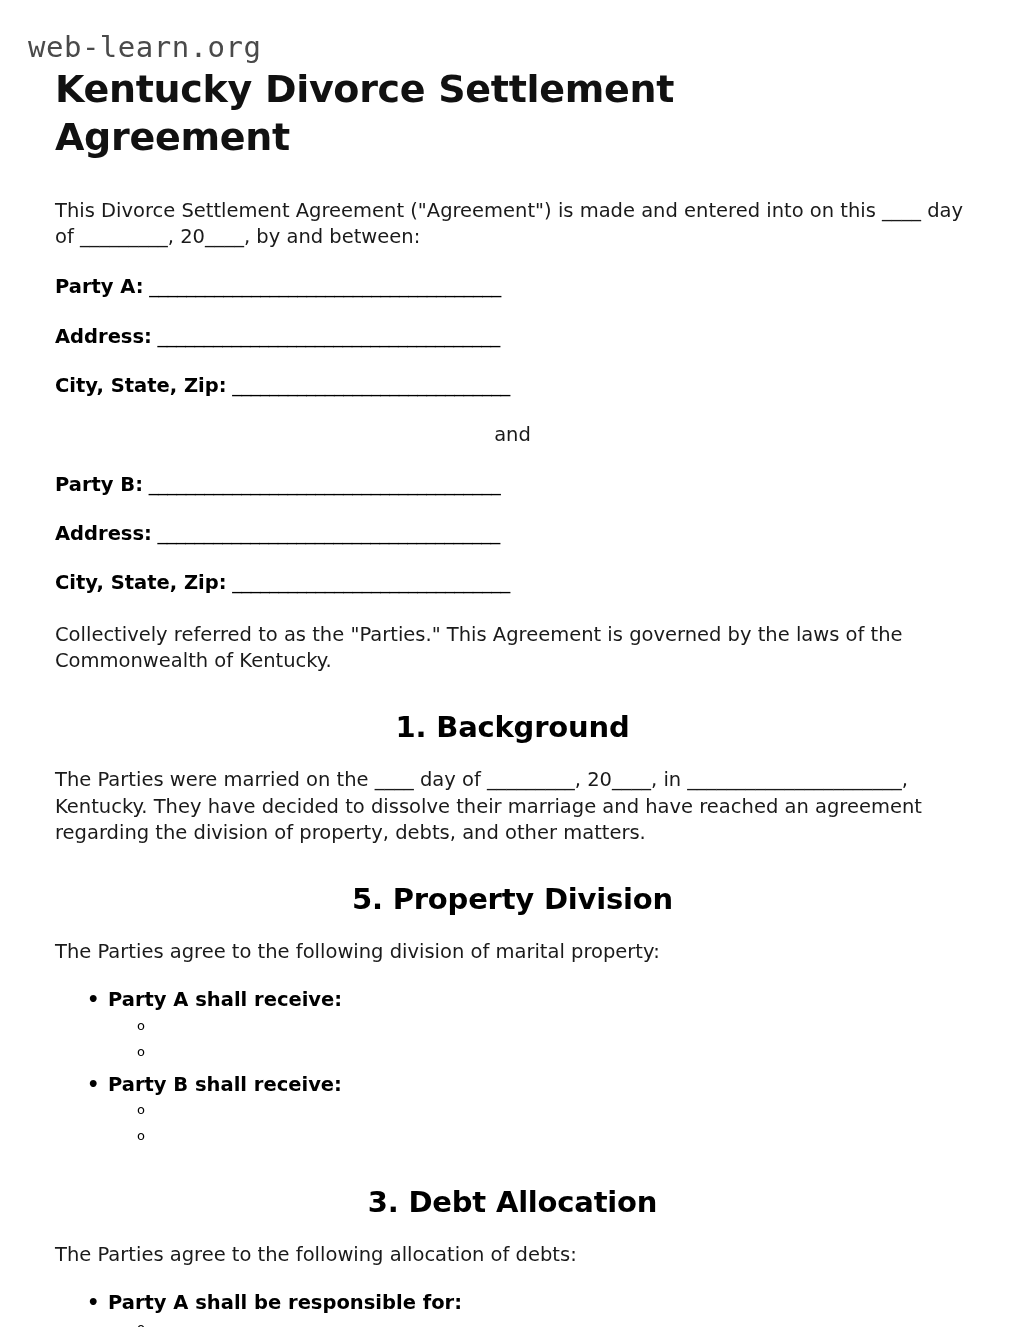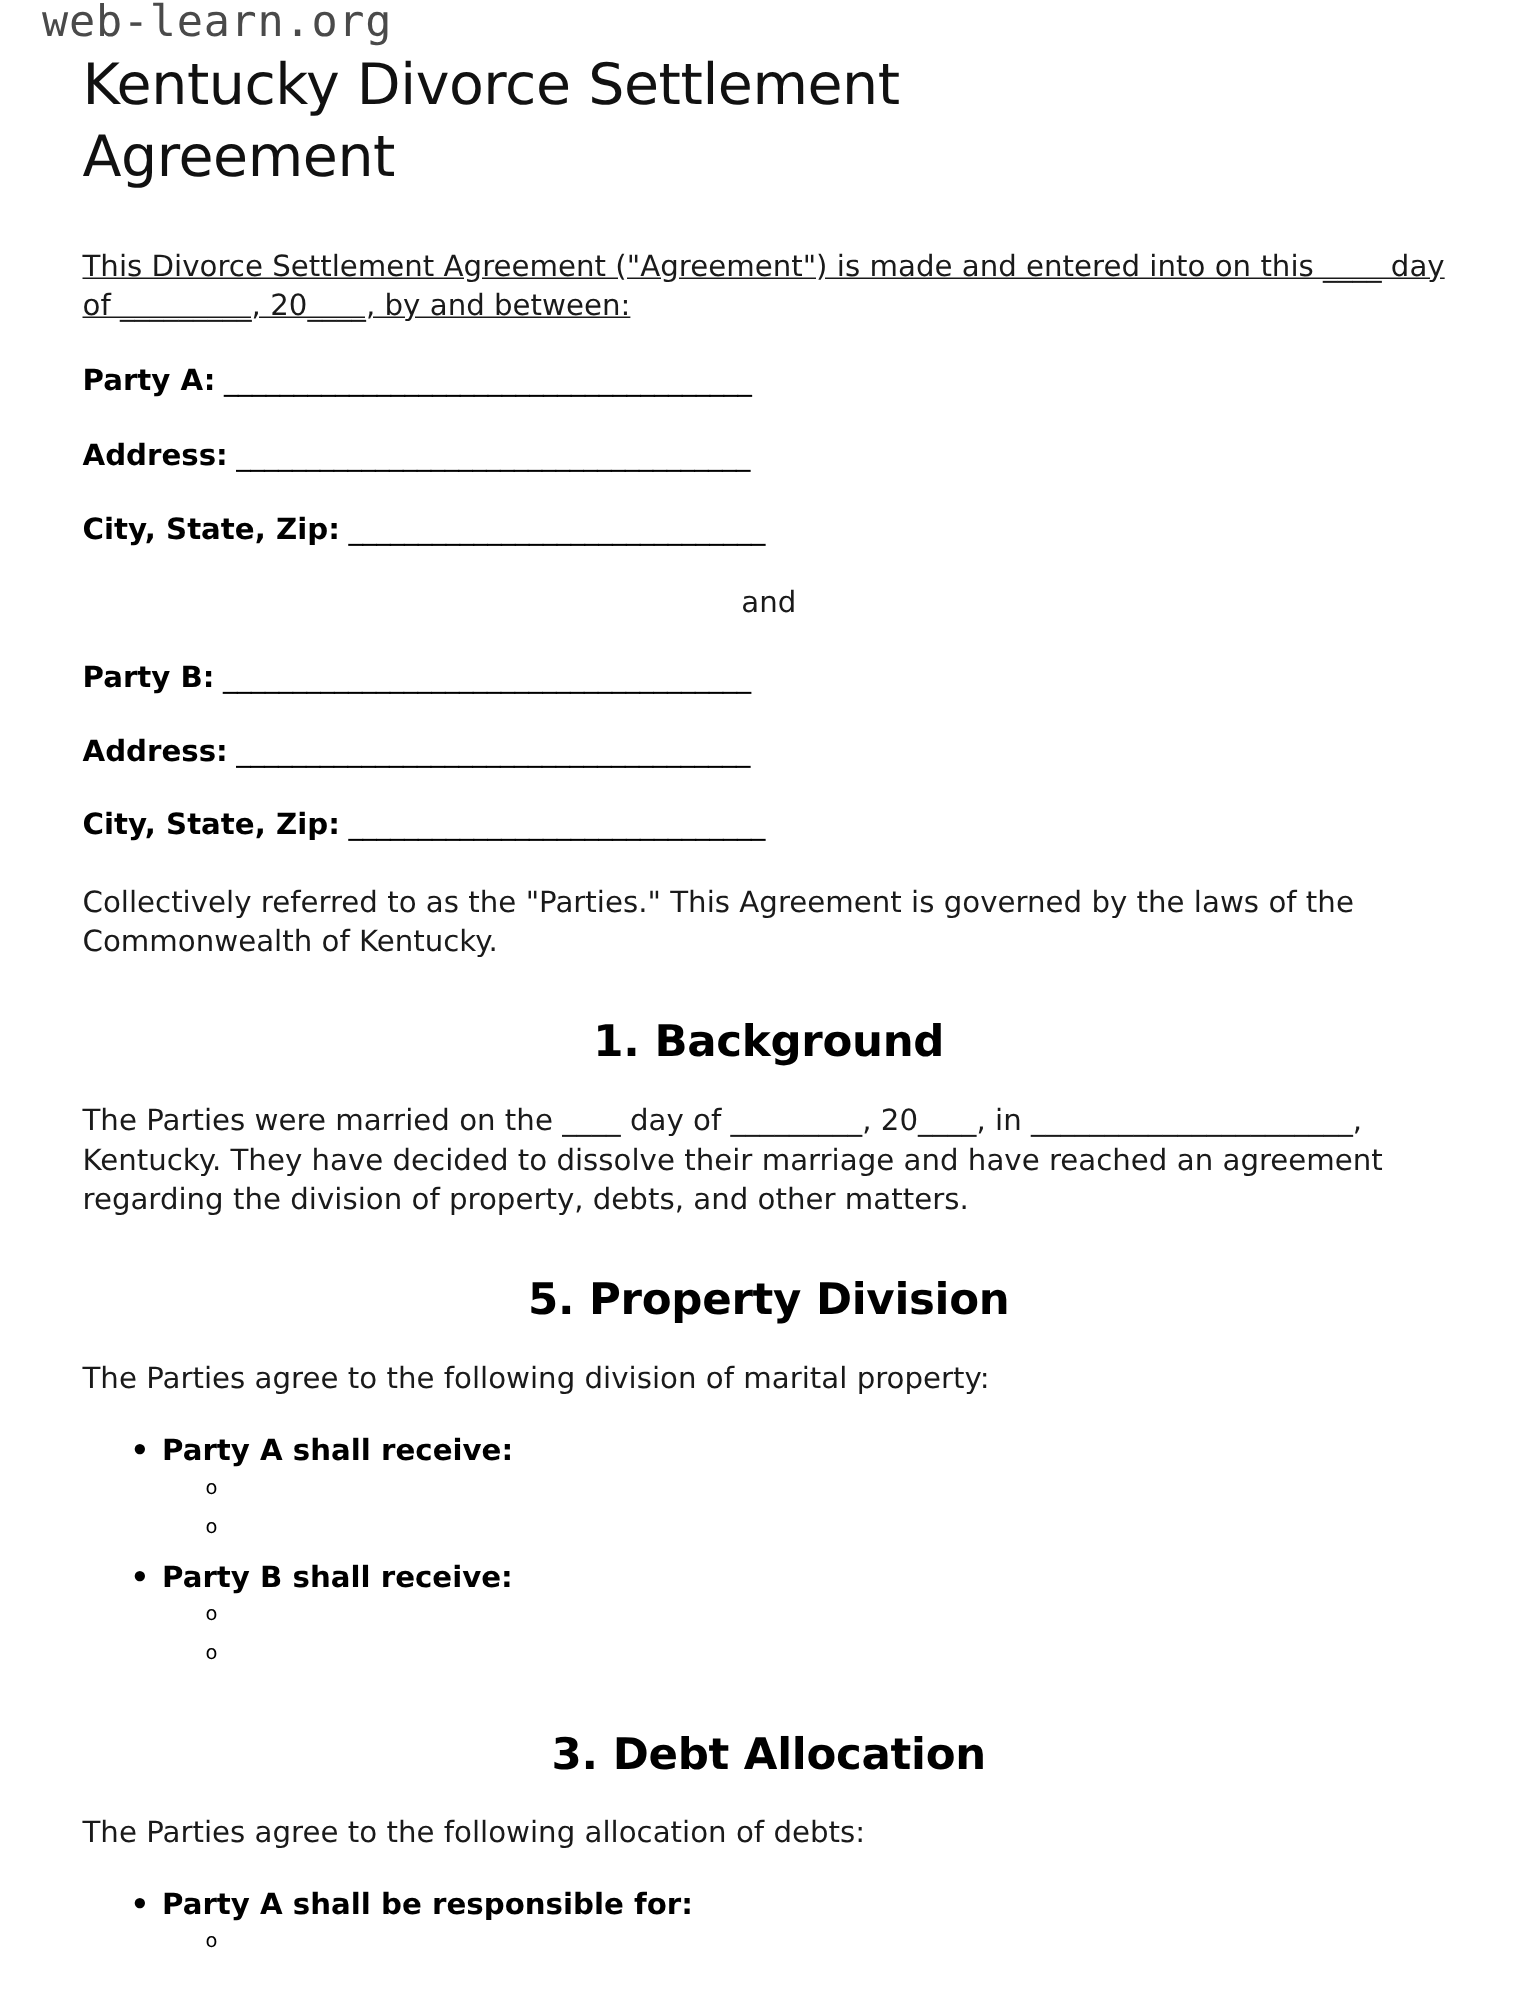--- a/index.html
+++ b/index.html
@@ -25,43 +25,44 @@
     background: #ffffff;
   }
 
   
   .site-tag {
     font-family: "DejaVu Sans Mono", "Liberation Mono", monospace;
     font-size: 29px;
     line-height: 1;
     color: #4a4a4a;
     letter-spacing: 0.5px;
+    padding-top: 33px;
     margin-left: -27px;
   }
 
   .doc-title {
     font-family: "DejaVu Sans", sans-serif;
-    font-weight: normal;
+    font-weight: bold;
     font-size: 38px;
     line-height: 1.26;
     letter-spacing: -0.3px;
     margin: 4px 0 0 0;
     max-width: 700px;
     color: #111111;
   }
 
   
   .para {
     font-size: 19.5px;
     line-height: 1.35;
     margin: 0;
     color: #1a1a1a;
     max-width: 918px;
   }
-  .para.intro { margin-top: 36px; text-decoration: underline; }
+  .para.intro { margin-top: 36px; }
   .para.collectively { margin-top: 26px; }
   .para.tight { margin-top: 22px; }
 
   
   .field {
     font-size: 19.5px;
     line-height: 1.3;
     margin-top: 24px;
     white-space: nowrap;
   }

